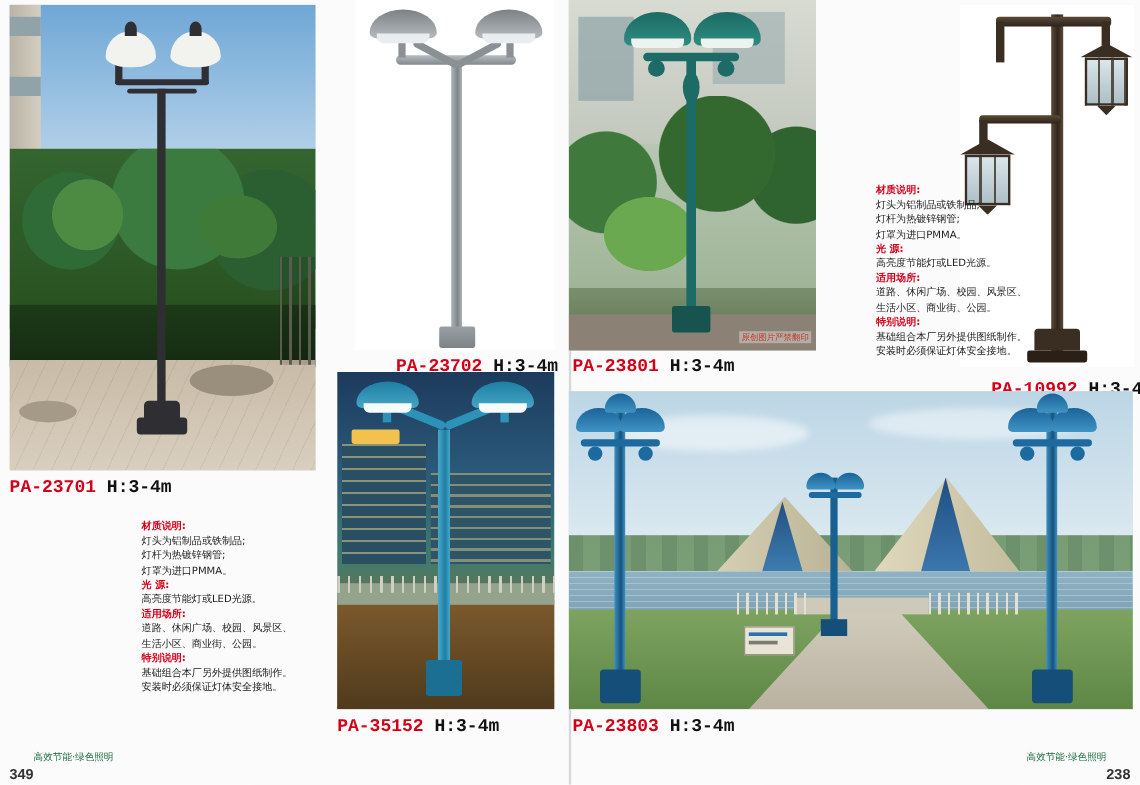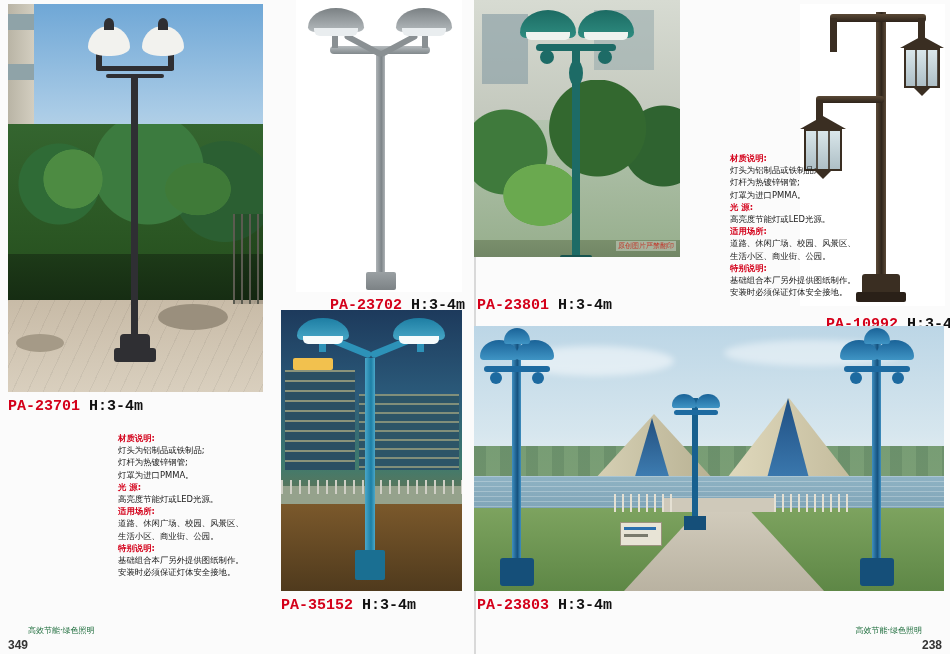--- a/index.html
+++ b/index.html
@@ -168,21 +168,21 @@
     <div style="position:absolute;left:12px;top:8px;width:56px;height:24px;background:linear-gradient(to bottom,#7b8184,#b4babd);border-radius:50% 50% 12% 12% / 80% 80% 20% 20%;"></div>
     <div style="position:absolute;left:18px;top:28px;width:44px;height:8px;background:#e9edef;border-radius:0 0 6px 6px;"></div>
     <div style="position:absolute;left:100px;top:8px;width:56px;height:24px;background:linear-gradient(to bottom,#7b8184,#b4babd);border-radius:50% 50% 12% 12% / 80% 80% 20% 20%;"></div>
     <div style="position:absolute;left:106px;top:28px;width:44px;height:8px;background:#e9edef;border-radius:0 0 6px 6px;"></div>
   </div>
   <div class="caption" style="left:330px; top:297px;">
     <span>PA-23702</span>
     <span class="h">H:3-4m</span>
   </div>
 
-  <div class="photo" style="left:474px; top:0px; width:206px; height:257px;text-decoration:underline;">
+  <div class="photo" style="left:474px; top:0px; width:206px; height:292px;text-decoration:underline;">
     <div style="position:absolute;left:0;top:0;width:100%;height:100%;background:linear-gradient(to bottom,#cfd9d1,#b8c7b4 40%,#96ae8c);"></div>
 
     <div style="position:absolute;left:0;top:0;width:206px;height:120px;background:linear-gradient(to bottom,#d7dbd2,#c3c8bd);"></div>
     <div style="position:absolute;left:8px;top:14px;width:46px;height:70px;background:#8ea2a8;opacity:.7;"></div>
     <div style="position:absolute;left:120px;top:10px;width:60px;height:60px;background:#9aacae;opacity:.6;"></div>
 
     <div style="position:absolute;left:0;top:80px;width:206px;height:120px;background:radial-gradient(circle at 15% 60%, #3f7a3c 0 42px, transparent 43px), radial-gradient(circle at 60% 40%, #33682f 0 48px, transparent 49px), radial-gradient(circle at 92% 55%, #2f6330 0 40px, transparent 41px);"></div>
 
     <div style="position:absolute;left:12px;top:150px;width:110px;height:90px;background:radial-gradient(ellipse at 50% 50%, #6aa94f 0 48%, transparent 49%);"></div>
 

